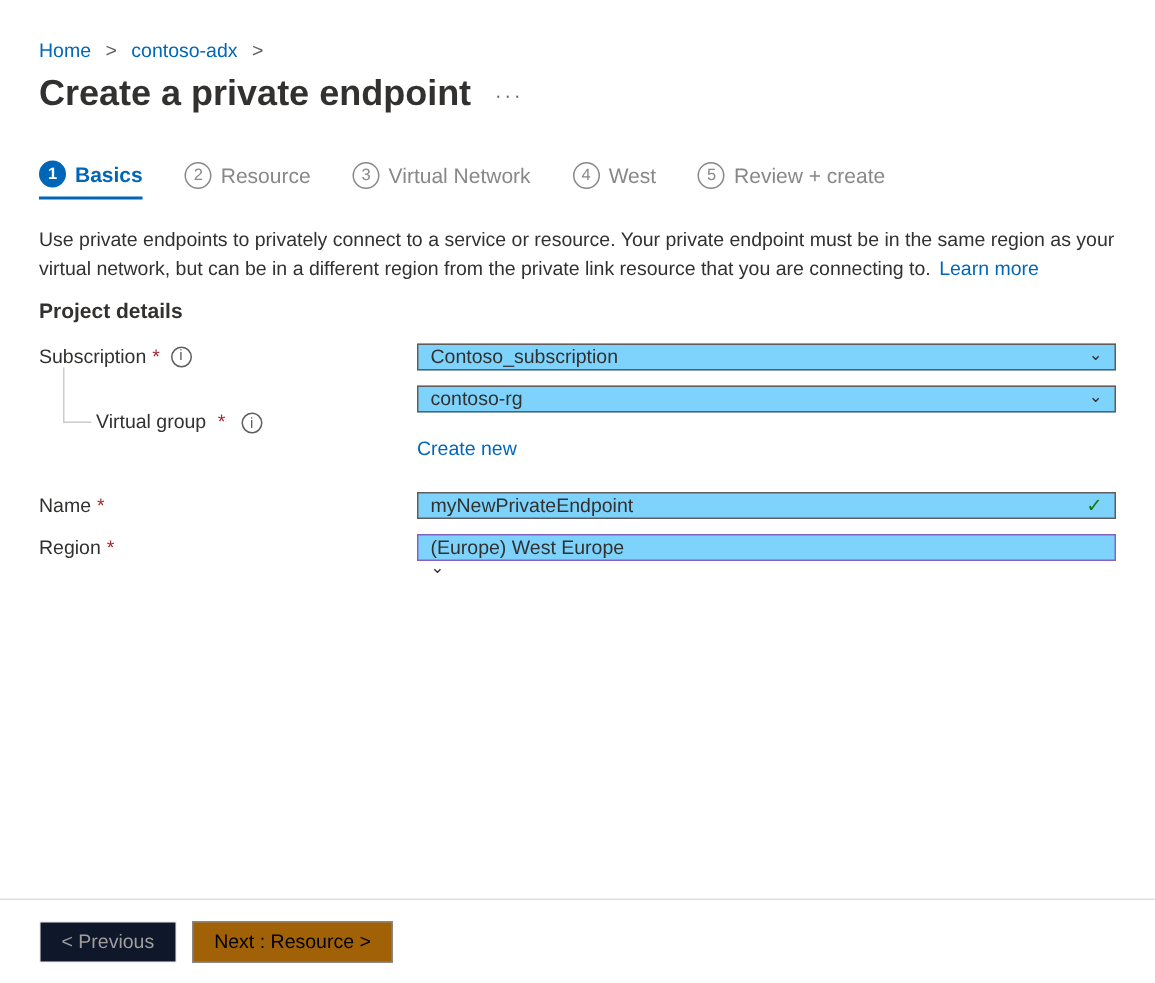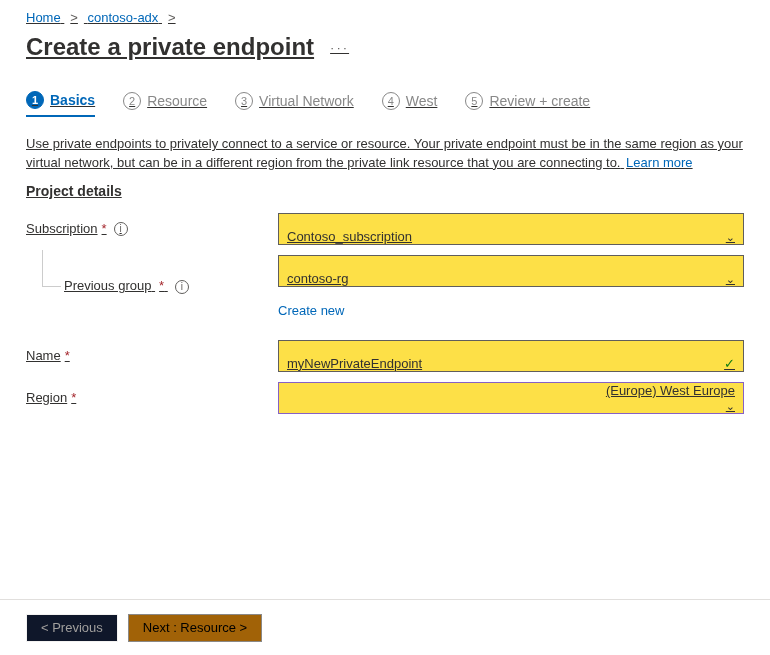--- a/index.html
+++ b/index.html
@@ -5,21 +5,21 @@
     * { box-sizing: border-box; margin: 0; padding: 0; }
     body {
       font-family: "Segoe UI", -apple-system, sans-serif;
       font-size: 13px;
       color: #323130;
       background: #fff;
       width: 770px;
       height: 655px;
       position: relative;
     }
-    .content { padding: 10px 26px 0 26px; text-decoration: underline; }
+    .content { padding: 26px 26px 0 26px; }
     .breadcrumb { font-size: 13px; margin-bottom: 8px; }
     .breadcrumb a { color: #0067b8; text-decoration: none; }
     .breadcrumb .sep { color: #605e5c; margin: 0 6px; }
     .title-row { display: flex; align-items: center; gap: 16px; margin-bottom: 30px; }
     .title { font-size: 24px; font-weight: 600; }
     .ellipsis { color: #605e5c; letter-spacing: 2px; }
     .tabs { display: flex; gap: 28px; align-items: center; margin-bottom: 18px; }
     .tab { display: flex; align-items: center; gap: 6px; font-size: 14px; color: #888; cursor: pointer; padding-bottom: 6px; }
     .tab .num {
       width: 18px; height: 18px; border-radius: 50%;
@@ -41,23 +41,23 @@
     }
     .req { color: #a4262c; margin-left: 4px; }
     .info-icon {
       display: inline-flex; align-items: center; justify-content: center;
       width: 14px; height: 14px; border: 1px solid #605e5c; border-radius: 50%;
       font-size: 10px; color: #605e5c; margin-left: 7px; cursor: pointer;
       font-style: normal;
     }
     .input-col { flex: 1; }
     .control {
-      width: 100%; height: 32px; border: 1px solid #605e5c;
-      display: flex; align-items: flex-end; justify-content: space-between;
-      padding: 0 8px; font-size: 13px; background: #fde047; cursor: pointer;
+      width: 100%; height: 18px; border: 1px solid #605e5c;
+      display: flex; align-items: flex-start; justify-content: space-between;
+      padding: 0 8px; font-size: 13px; background: #7dd3fc; cursor: pointer;
     }
     .control.purple { border-color: #8661c5; flex-direction: column; }
     .control .txt { color: #323130; }
     .chevron { font-size: 11px; color: #323130; }
     .check { font-size: 13px; color: #107c10; }
     .link { color: #0067b8; font-size: 13px; text-decoration: none; cursor: pointer; display: inline-block; margin-top: 16px;}
     .spacer { height: 12px; }
     .footer {
       position: absolute; left: 0; bottom: 0; height: 56px; width: 770px;
       border-top: 1px solid #e1dfdd; display: flex; align-items: center; padding: 0 26px; gap: 10px;
@@ -124,21 +124,21 @@
       <div class="control">
         <span class="txt">Contoso_subscription</span>
         <span class="chevron">⌄</span>
       </div>
     </div>
   </div>
 
   <div class="form-row">
     <div class="label-col">
       <span class="indent">
-        <span>Previous group</span>
+        <span>Virtual group</span>
         <span class="req">*</span>
         <span class="info-icon">i</span>
       </span>
     </div>
     <div class="input-col">
       <div class="control">
         <span class="txt">contoso-rg</span>
         <span class="chevron">⌄</span>
       </div>
       <a class="link">Create new</a>

